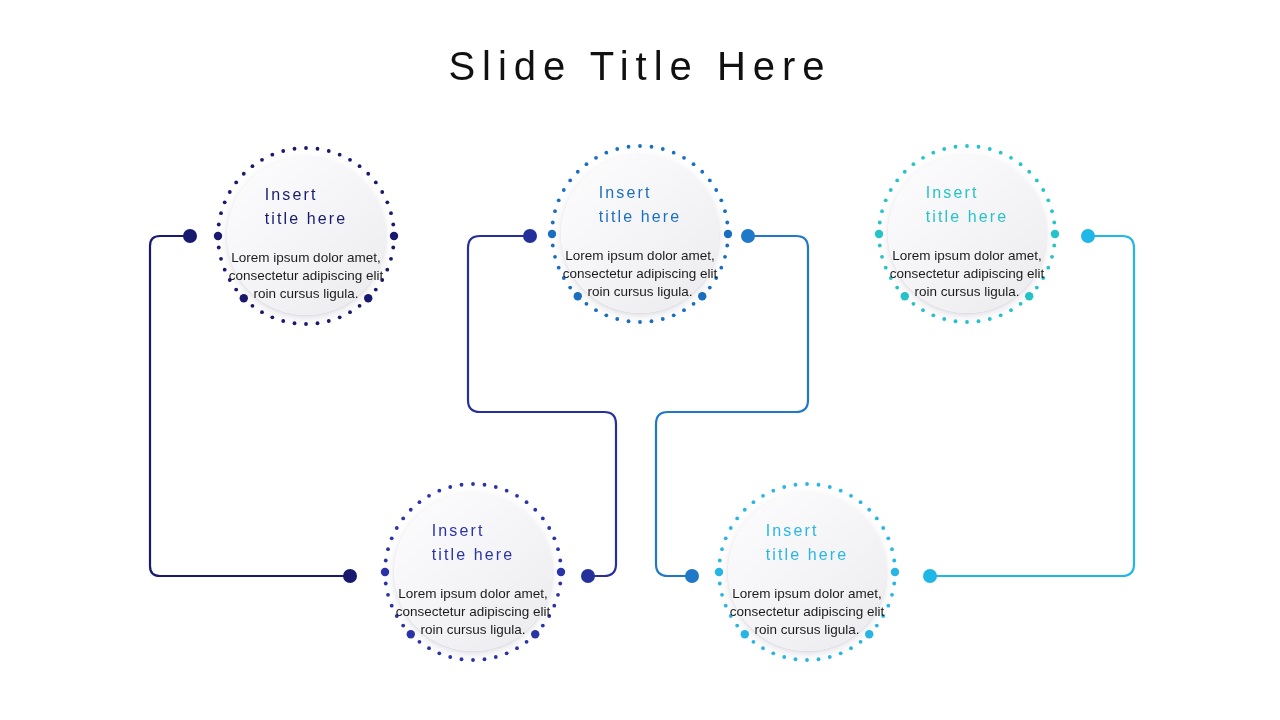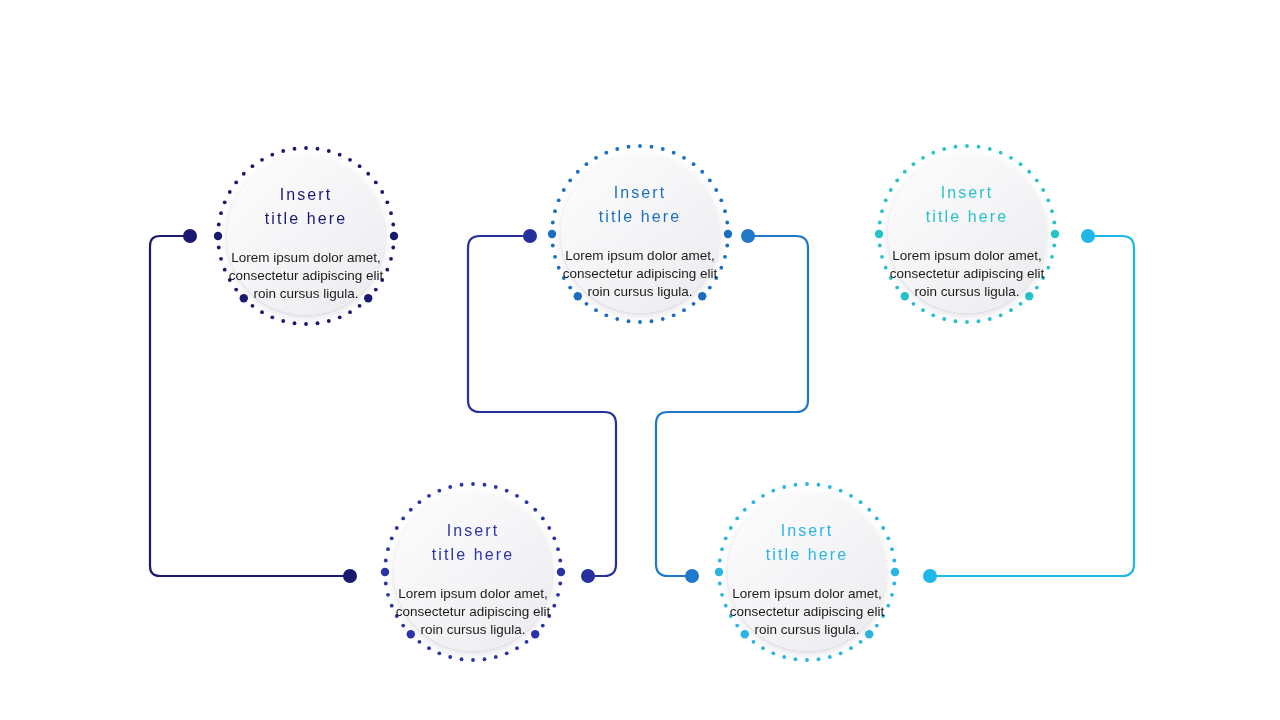--- a/index.html
+++ b/index.html
@@ -28,33 +28,34 @@
     position:absolute;left:16px;top:16px;width:158px;height:158px;border-radius:50%;
     background:linear-gradient(140deg,#fdfdfe 0%,#f6f6f8 42%,#ebebef 100%);
     box-shadow:0 3px 9px rgba(80,80,110,.17), 0 1px 2px rgba(80,80,110,.10);
   }
   .node .content{
     position:absolute;left:8px;top:16px;width:174px;height:158px;
     display:flex;flex-direction:column;align-items:center;justify-content:flex-start;
     padding-top:26px;box-sizing:border-box;
   }
   .node .ttl{
-    font-size:16px;line-height:1.48;letter-spacing:2.1px;text-align:center;
+    font-size:16px;line-height:1.48;letter-spacing:2.1px;text-align:left;
     white-space:pre-line;font-weight:400;
   }
   .node .body{
     font-size:13.5px;line-height:1.33;color:#1b1b1b;text-align:center;
     width:168px;margin-top:19px;
   }
 </style>
 </head>
 <body>
 
 <div id="stage">
 
+  <div class="slide-title">Slide Title Here</div>
 
   <svg class="connectors" id="connectors-layer" viewBox="0 0 1280 720">
       <g>
         <path d="M 190 236 L 160 236 Q 150 236 150 246 L 150 566 Q 150 576 160 576 L 350 576" fill="none" stroke="#191970" stroke-width="2.2" stroke-linecap="round"></path>
         <circle cx="190" cy="236" r="7" fill="#191970"></circle>
         <circle cx="350" cy="576" r="7" fill="#191970"></circle>
       </g>
       <g>
         <path d="M 530 236 L 480 236 Q 468 236 468 248 L 468 400 Q 468 412 480 412 L 604 412 Q 616 412 616 424 L 616 564 Q 616 576 604 576 L 588 576" fill="none" stroke="#25309b" stroke-width="2.2" stroke-linecap="round"></path>
         <circle cx="530" cy="236" r="7" fill="#25309b"></circle>

